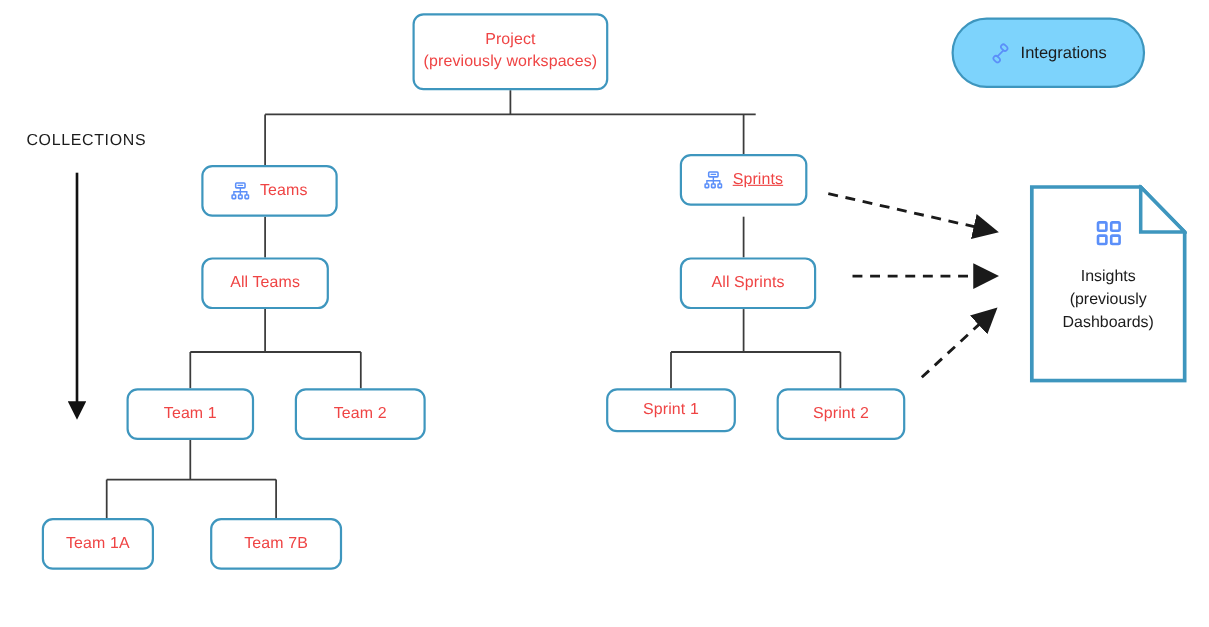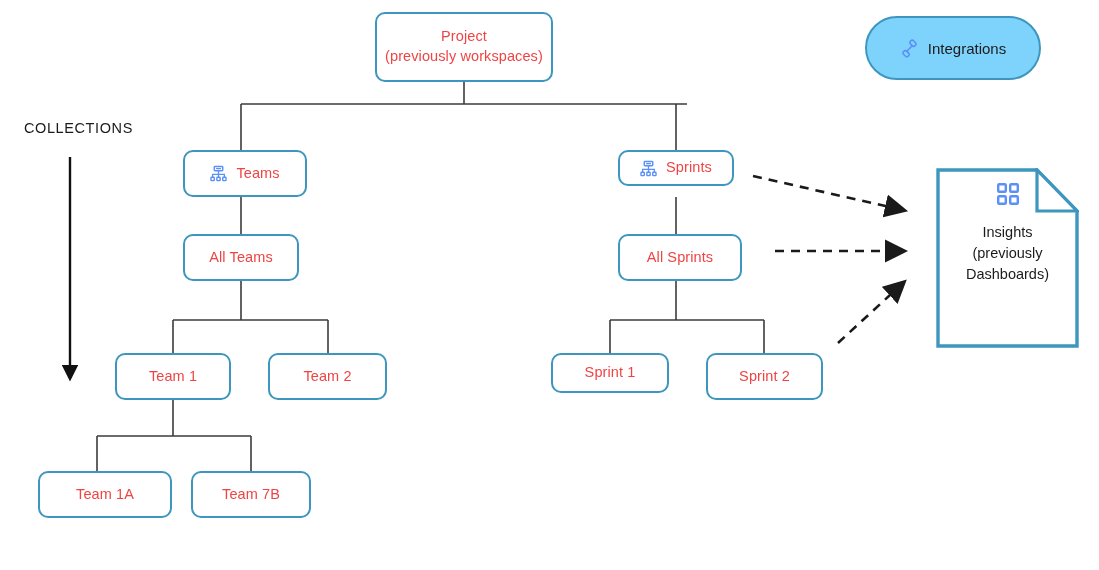--- a/index.html
+++ b/index.html
@@ -67,21 +67,21 @@
   .doc-content {
     position: absolute;
     left: 0;
     top: 0;
     width: 100%;
     height: 100%;
     display: flex;
     flex-direction: column;
     align-items: center;
     justify-content: flex-start;
-    padding-top: 14px;
+    padding-top: 32px;
     box-sizing: border-box;
   }
   .doc-grid-icon { margin-bottom: 12px; }
   .doc-text {
     font-size: 14.5px;
     line-height: 1.45;
     text-align: center;
     white-space: pre-line;
     color: #1b1b1b;
   }
@@ -173,21 +173,21 @@
           <rect x="1.4" y="17.4" width="4.6" height="4.6" rx="0.9" fill="none" stroke="#5B8FF9" stroke-width="2"></rect>
           <rect x="9.7" y="17.4" width="4.6" height="4.6" rx="0.9" fill="none" stroke="#5B8FF9" stroke-width="2"></rect>
           <rect x="18" y="17.4" width="4.6" height="4.6" rx="0.9" fill="none" stroke="#5B8FF9" stroke-width="2"></rect>
           <path d="M12 8.2 L12 17.4 M3.7 17.4 L3.7 13.2 L20.3 13.2 L20.3 17.4" fill="none" stroke="#5B8FF9" stroke-width="1.8"></path>
         </g>
       </svg>
     </span>
     <span>Teams</span>
   </div>
 
-  <div class="node" style="left:618px; top:150px; width:116px; height:36px;">
+  <div class="node" style="left:618px; top:140px; width:116px; height:47px;text-decoration:underline;">
     <span class="node-icon">
       <svg width="17" height="17" viewBox="0 0 24 24" xmlns="http://www.w3.org/2000/svg">
         <g fill="#5B8FF9">
           <rect x="6" y="2" width="12" height="6.2" rx="1.1" fill="none" stroke="#5B8FF9" stroke-width="2"></rect>
           <rect x="8.4" y="4.2" width="7.2" height="1.7" rx="0.6" fill="#5B8FF9"></rect>
           <rect x="1.4" y="17.4" width="4.6" height="4.6" rx="0.9" fill="none" stroke="#5B8FF9" stroke-width="2"></rect>
           <rect x="9.7" y="17.4" width="4.6" height="4.6" rx="0.9" fill="none" stroke="#5B8FF9" stroke-width="2"></rect>
           <rect x="18" y="17.4" width="4.6" height="4.6" rx="0.9" fill="none" stroke="#5B8FF9" stroke-width="2"></rect>
           <path d="M12 8.2 L12 17.4 M3.7 17.4 L3.7 13.2 L20.3 13.2 L20.3 17.4" fill="none" stroke="#5B8FF9" stroke-width="1.8"></path>
         </g>
@@ -213,21 +213,21 @@
   </div>
 
   <div class="node" style="left:551px; top:353px; width:118px; height:40px;">
     <span>Sprint 1</span>
   </div>
 
   <div class="node" style="left:706px; top:353px; width:117px; height:47px;">
     <span>Sprint 2</span>
   </div>
 
-  <div class="node" style="left:38px; top:471px; width:134px; height:47px;">
+  <div class="node" style="left:38px; top:471px; width:102px; height:47px;">
     <span>Team 1A</span>
   </div>
 
   <div class="node" style="left:191px; top:471px; width:120px; height:47px;">
     <span>Team 7B</span>
   </div>
 
   <div class="doc-wrap" style="left:936px; top:168px; width:143px; height:180px;">
     <svg width="143" height="180" viewBox="0 0 143 180" xmlns="http://www.w3.org/2000/svg" style="position:absolute;left:0;top:0;">
       <path d="M2,2 L101,2 L141,43 L141,178 L2,178 Z" fill="#ffffff" stroke="#3E96BE" stroke-width="3.4" stroke-linejoin="miter"></path>

